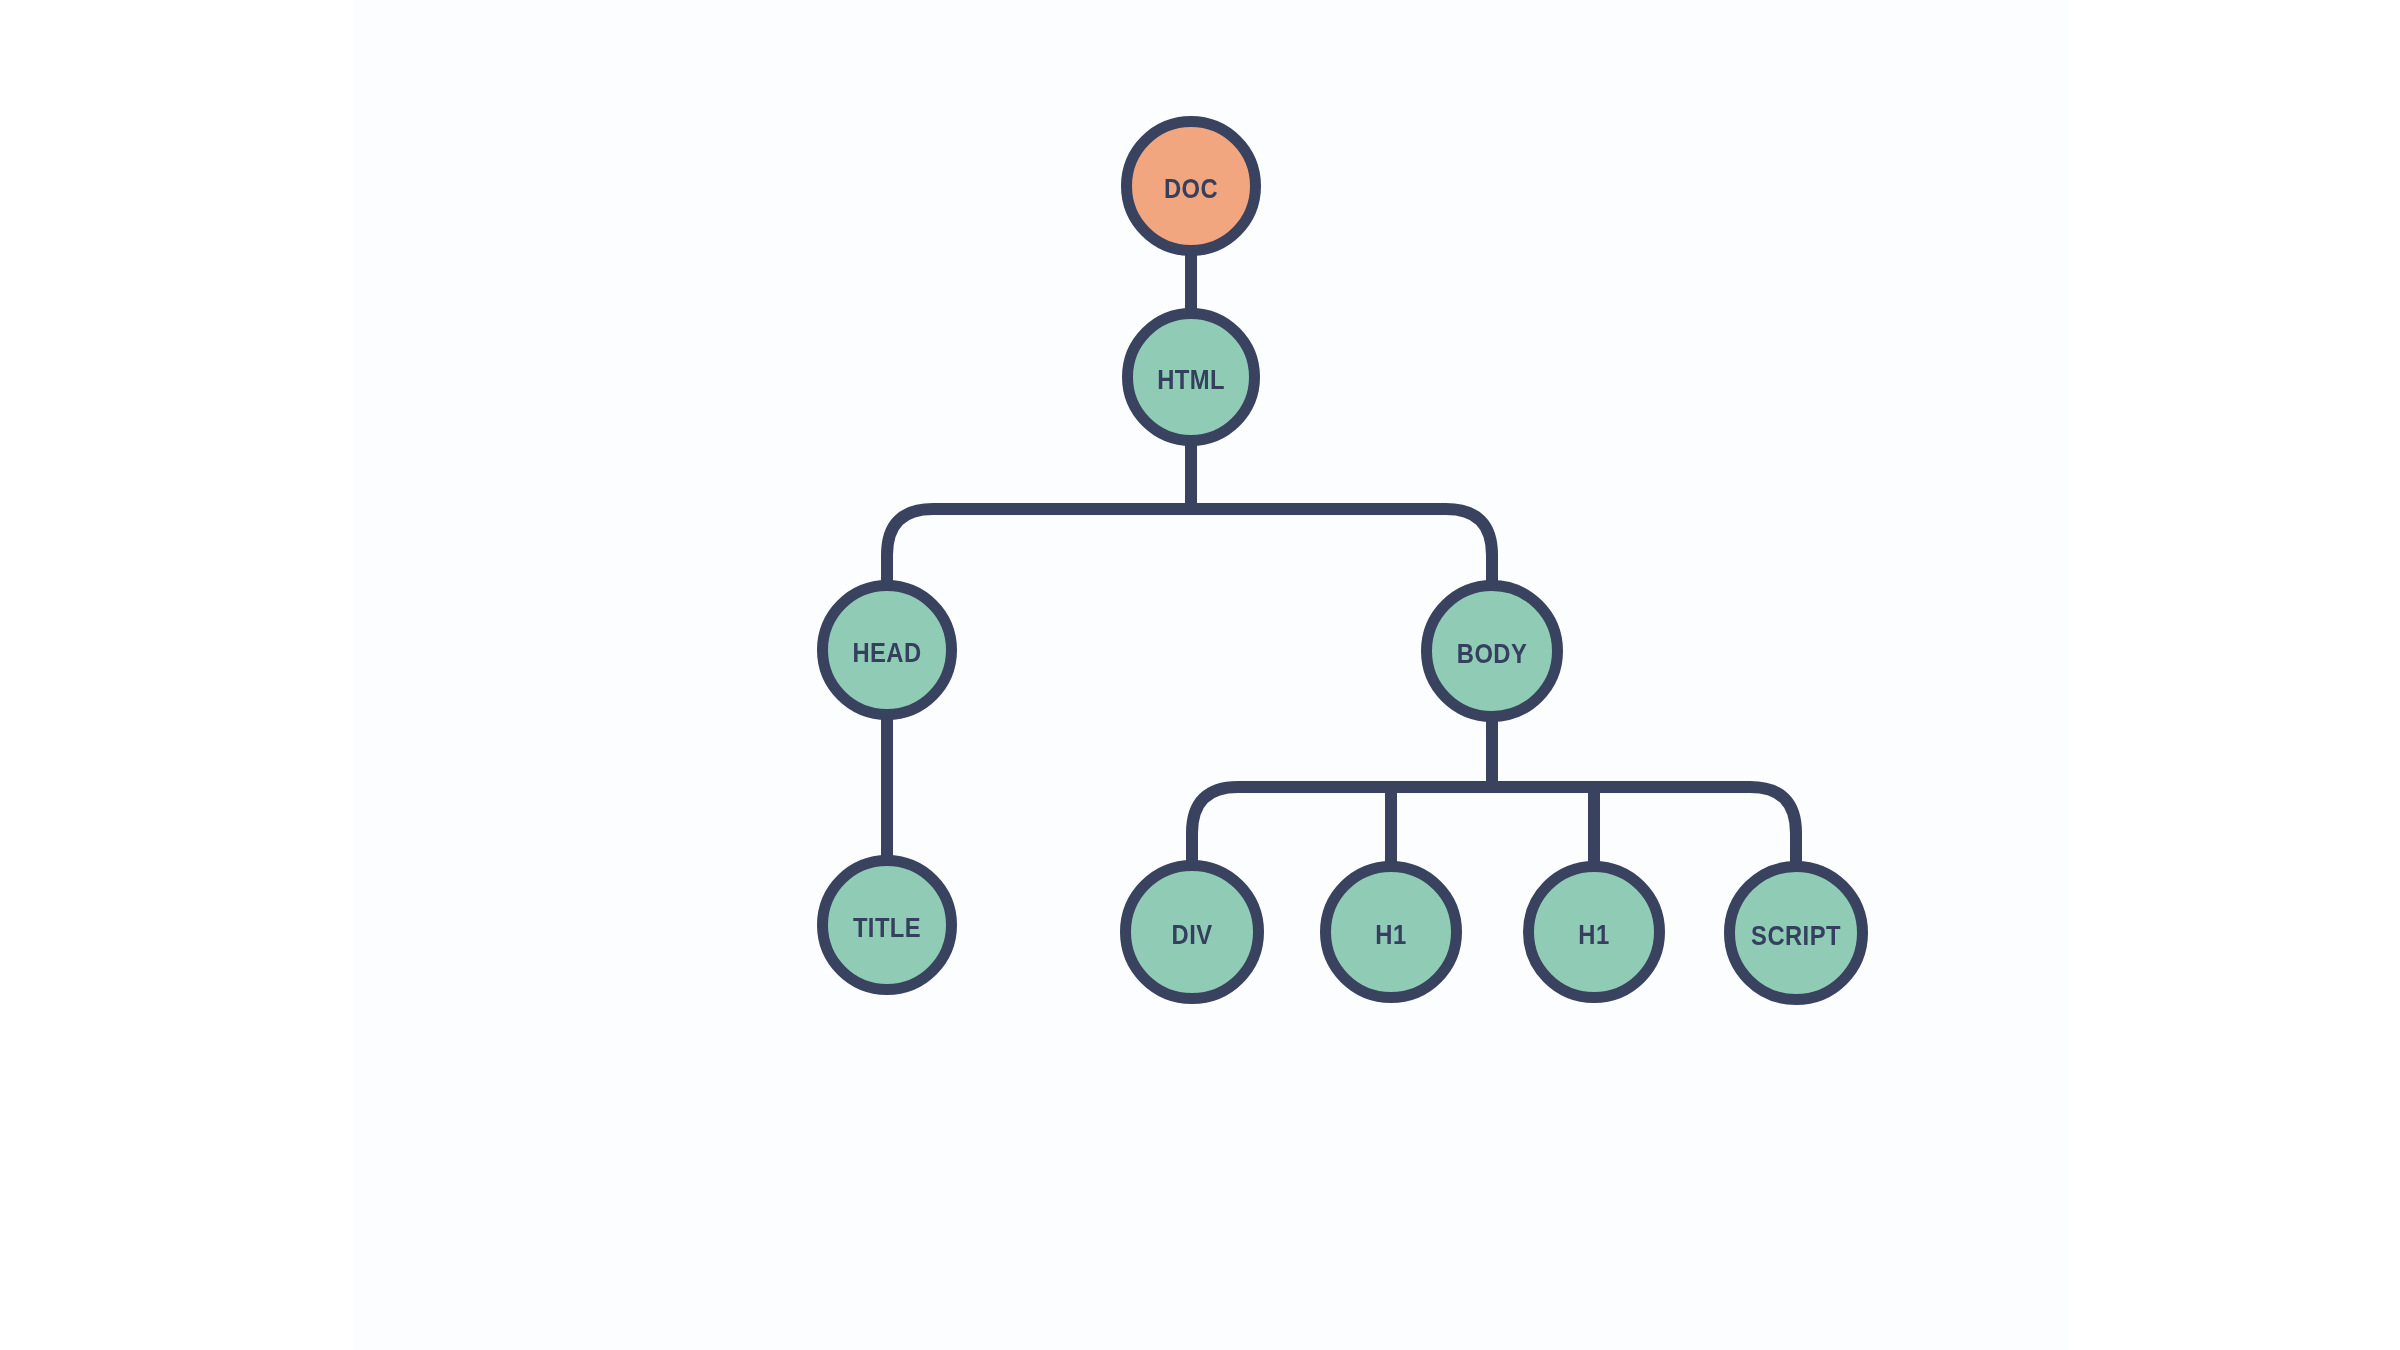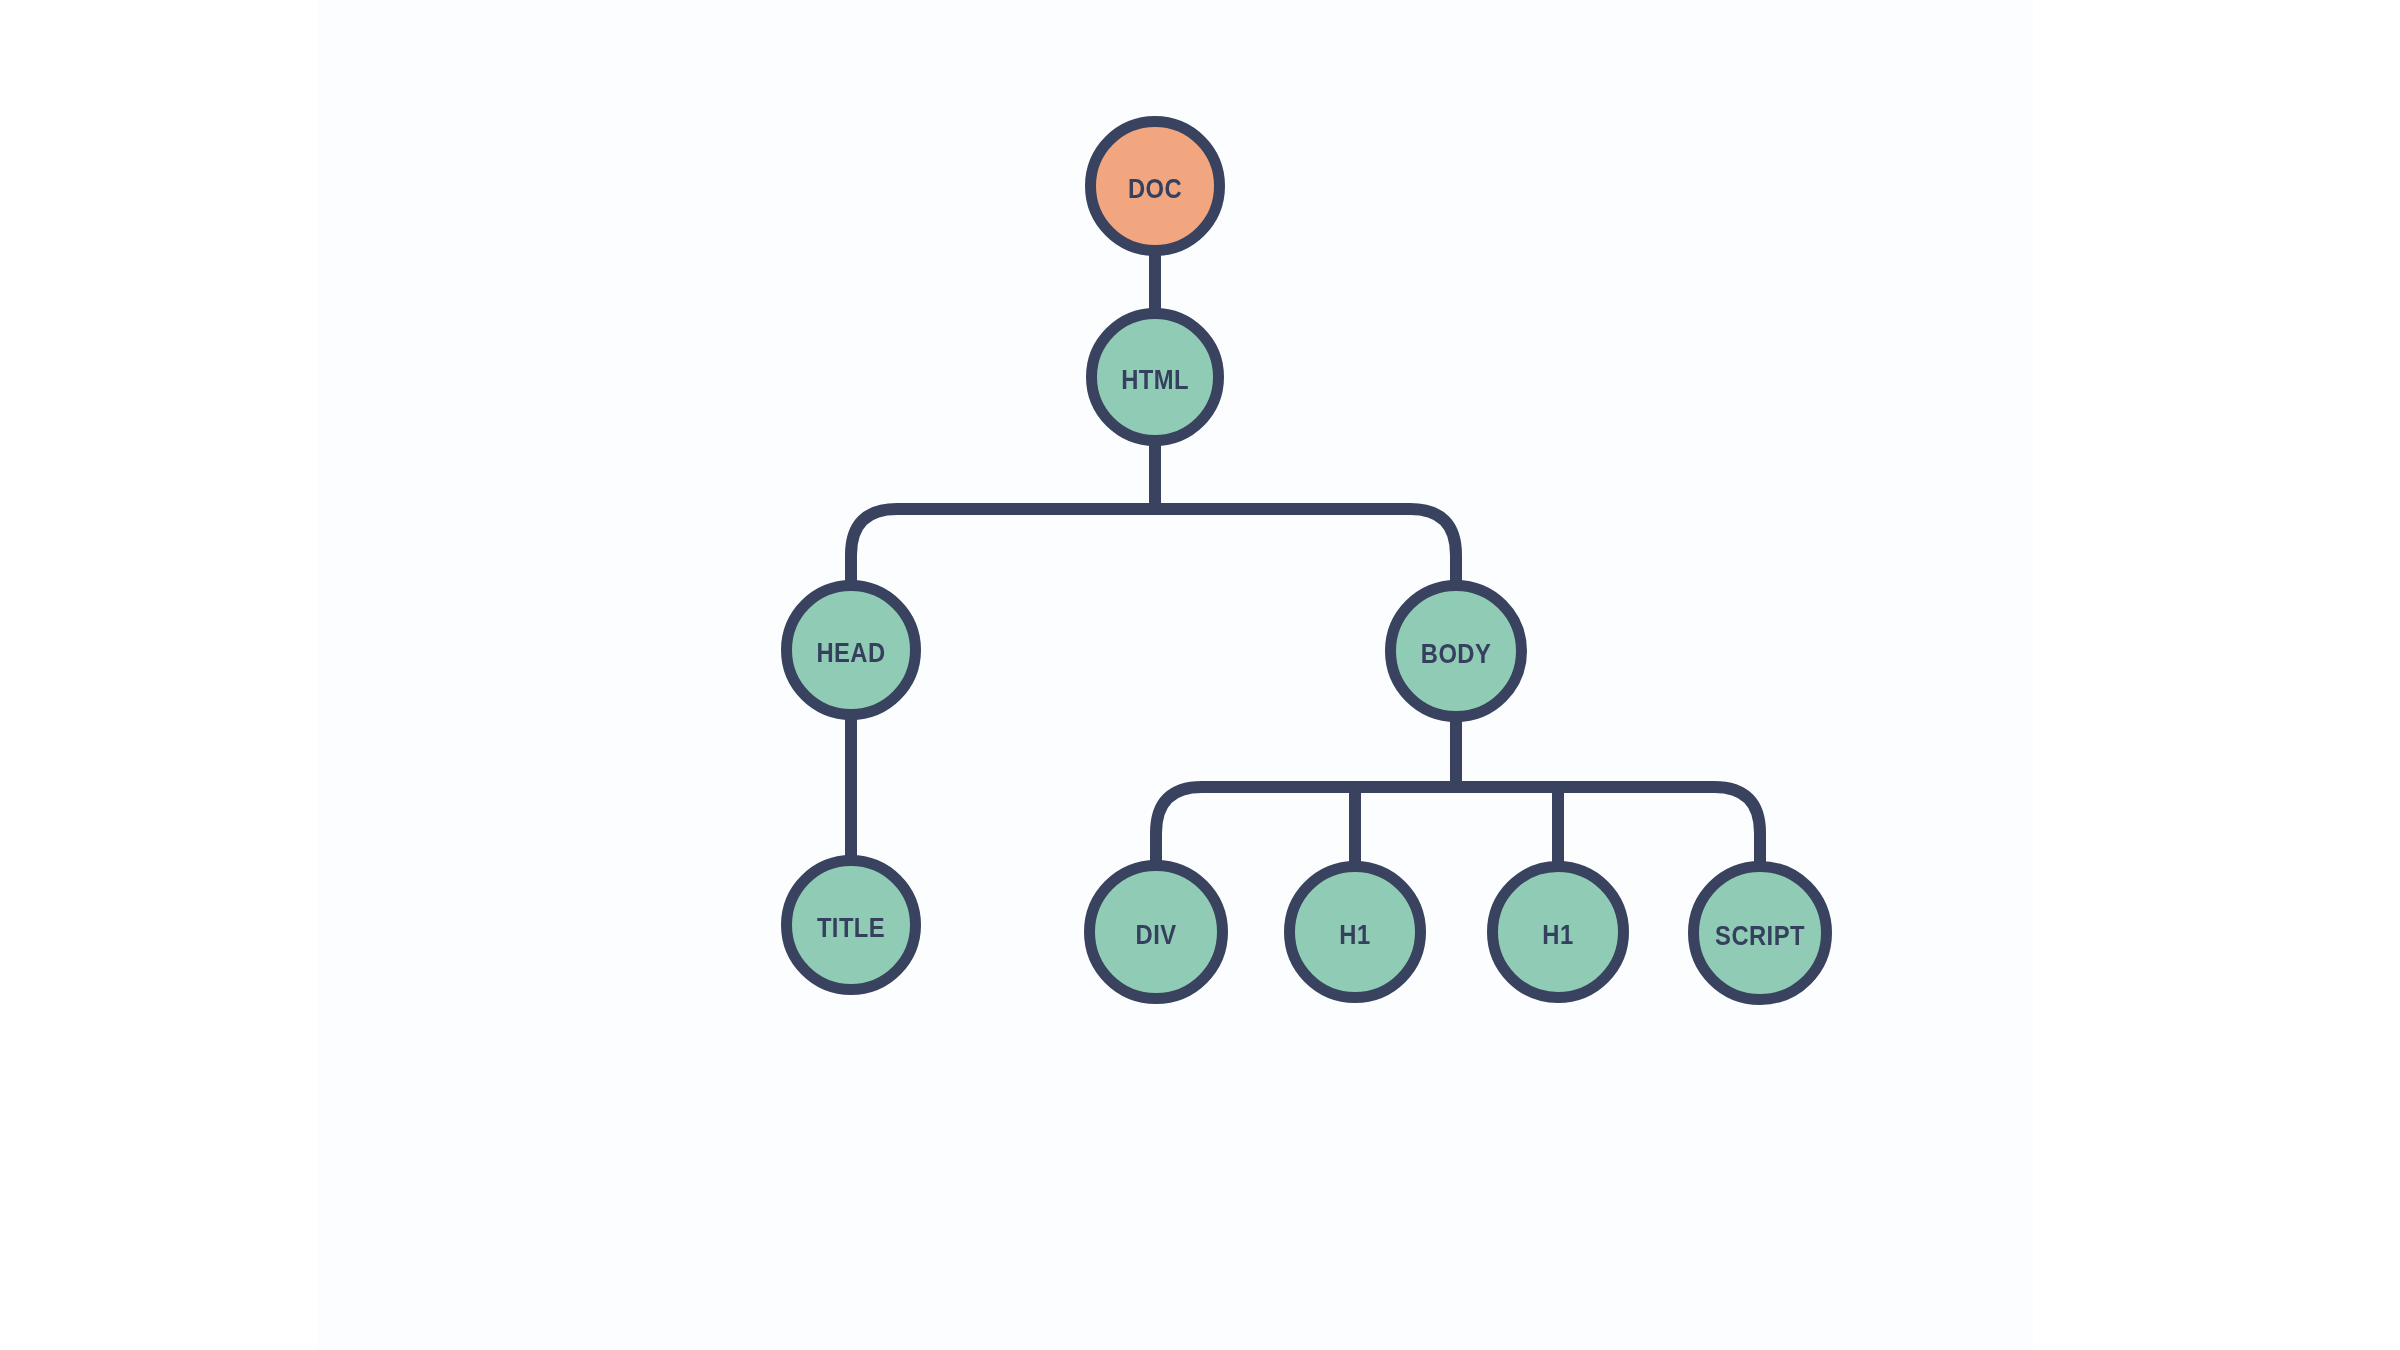--- a/index.html
+++ b/index.html
@@ -8,20 +8,21 @@
     width: 2400px;
     height: 1350px;
     overflow: hidden;
     background: #ffffff;
     font-family: "Liberation Sans", sans-serif;
   }
   .stage {
     position: relative;
     width: 1961px;
     height: 1350px;
+    margin-left: 36px;
   }
   .canvas {
     position: absolute;
     left: 317px;
     top: 0;
     width: 1716px;
     height: 1350px;
     background: #fcfdfe;
   }
   svg.diagram {

